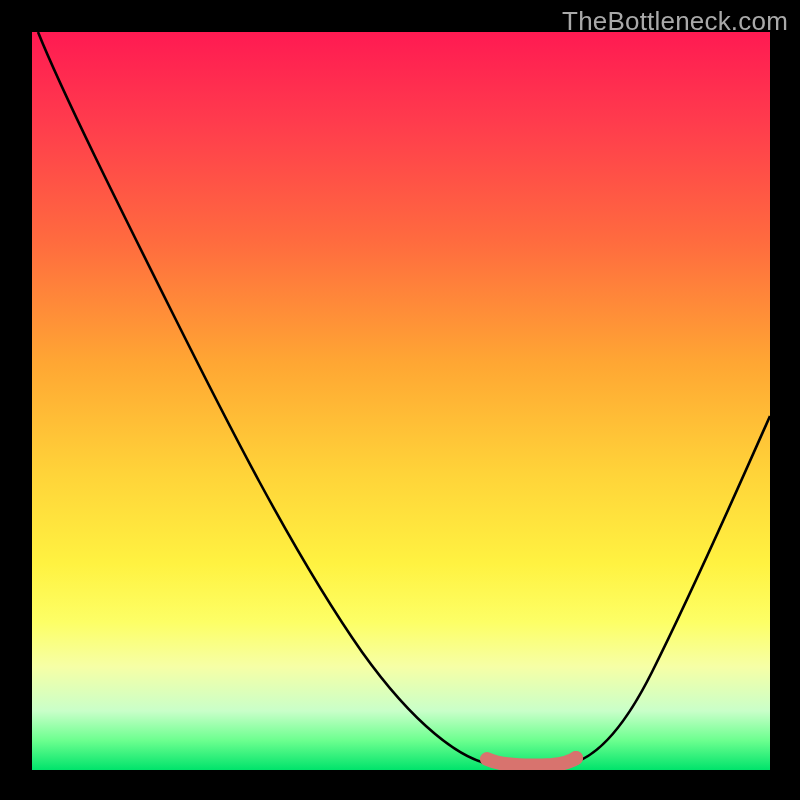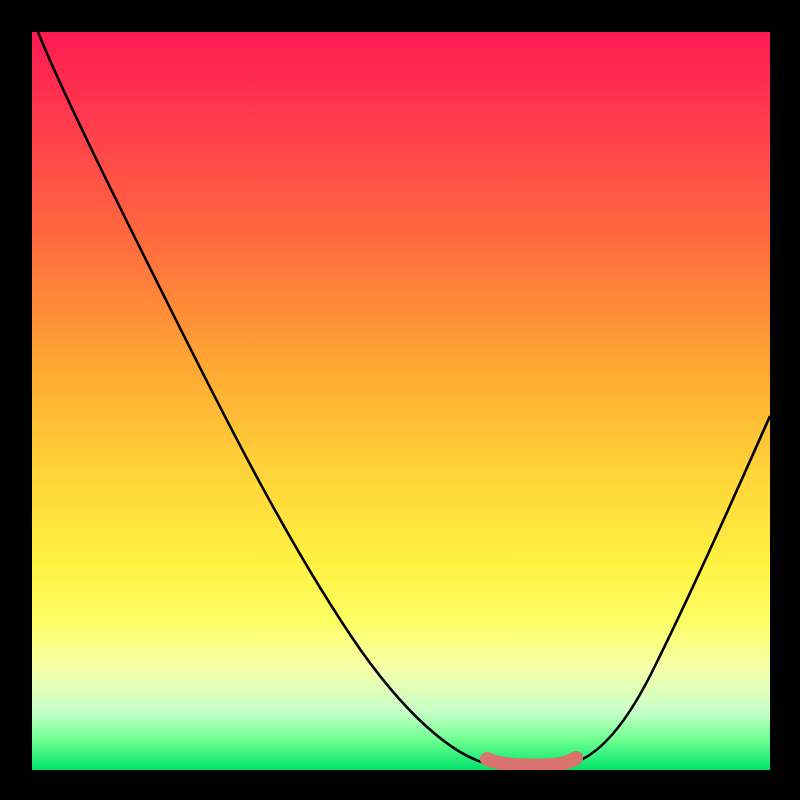--- a/index.html
+++ b/index.html
@@ -56,20 +56,21 @@
     color: #a9a9a9;
     font-size: 26px;
     letter-spacing: 0.2px;
     font-family: Arial, Helvetica, sans-serif;
   }
 </style>
 </head>
 <body>
 
 <div class="frame">
+  <div class="watermark">TheBottleneck.com</div>
   <div class="plot">
     <svg class="curve" viewBox="0 0 738 738">
       <path d="M 6 0
                C 30 60, 90 180, 140 280
                C 190 380, 260 520, 330 620
                C 380 690, 430 731, 465 733
                L 530 733
                C 560 731, 590 700, 620 640
                C 660 560, 700 470, 738 384" fill="none" stroke="#000" stroke-width="2.6"></path>
       <path d="M 455 727

